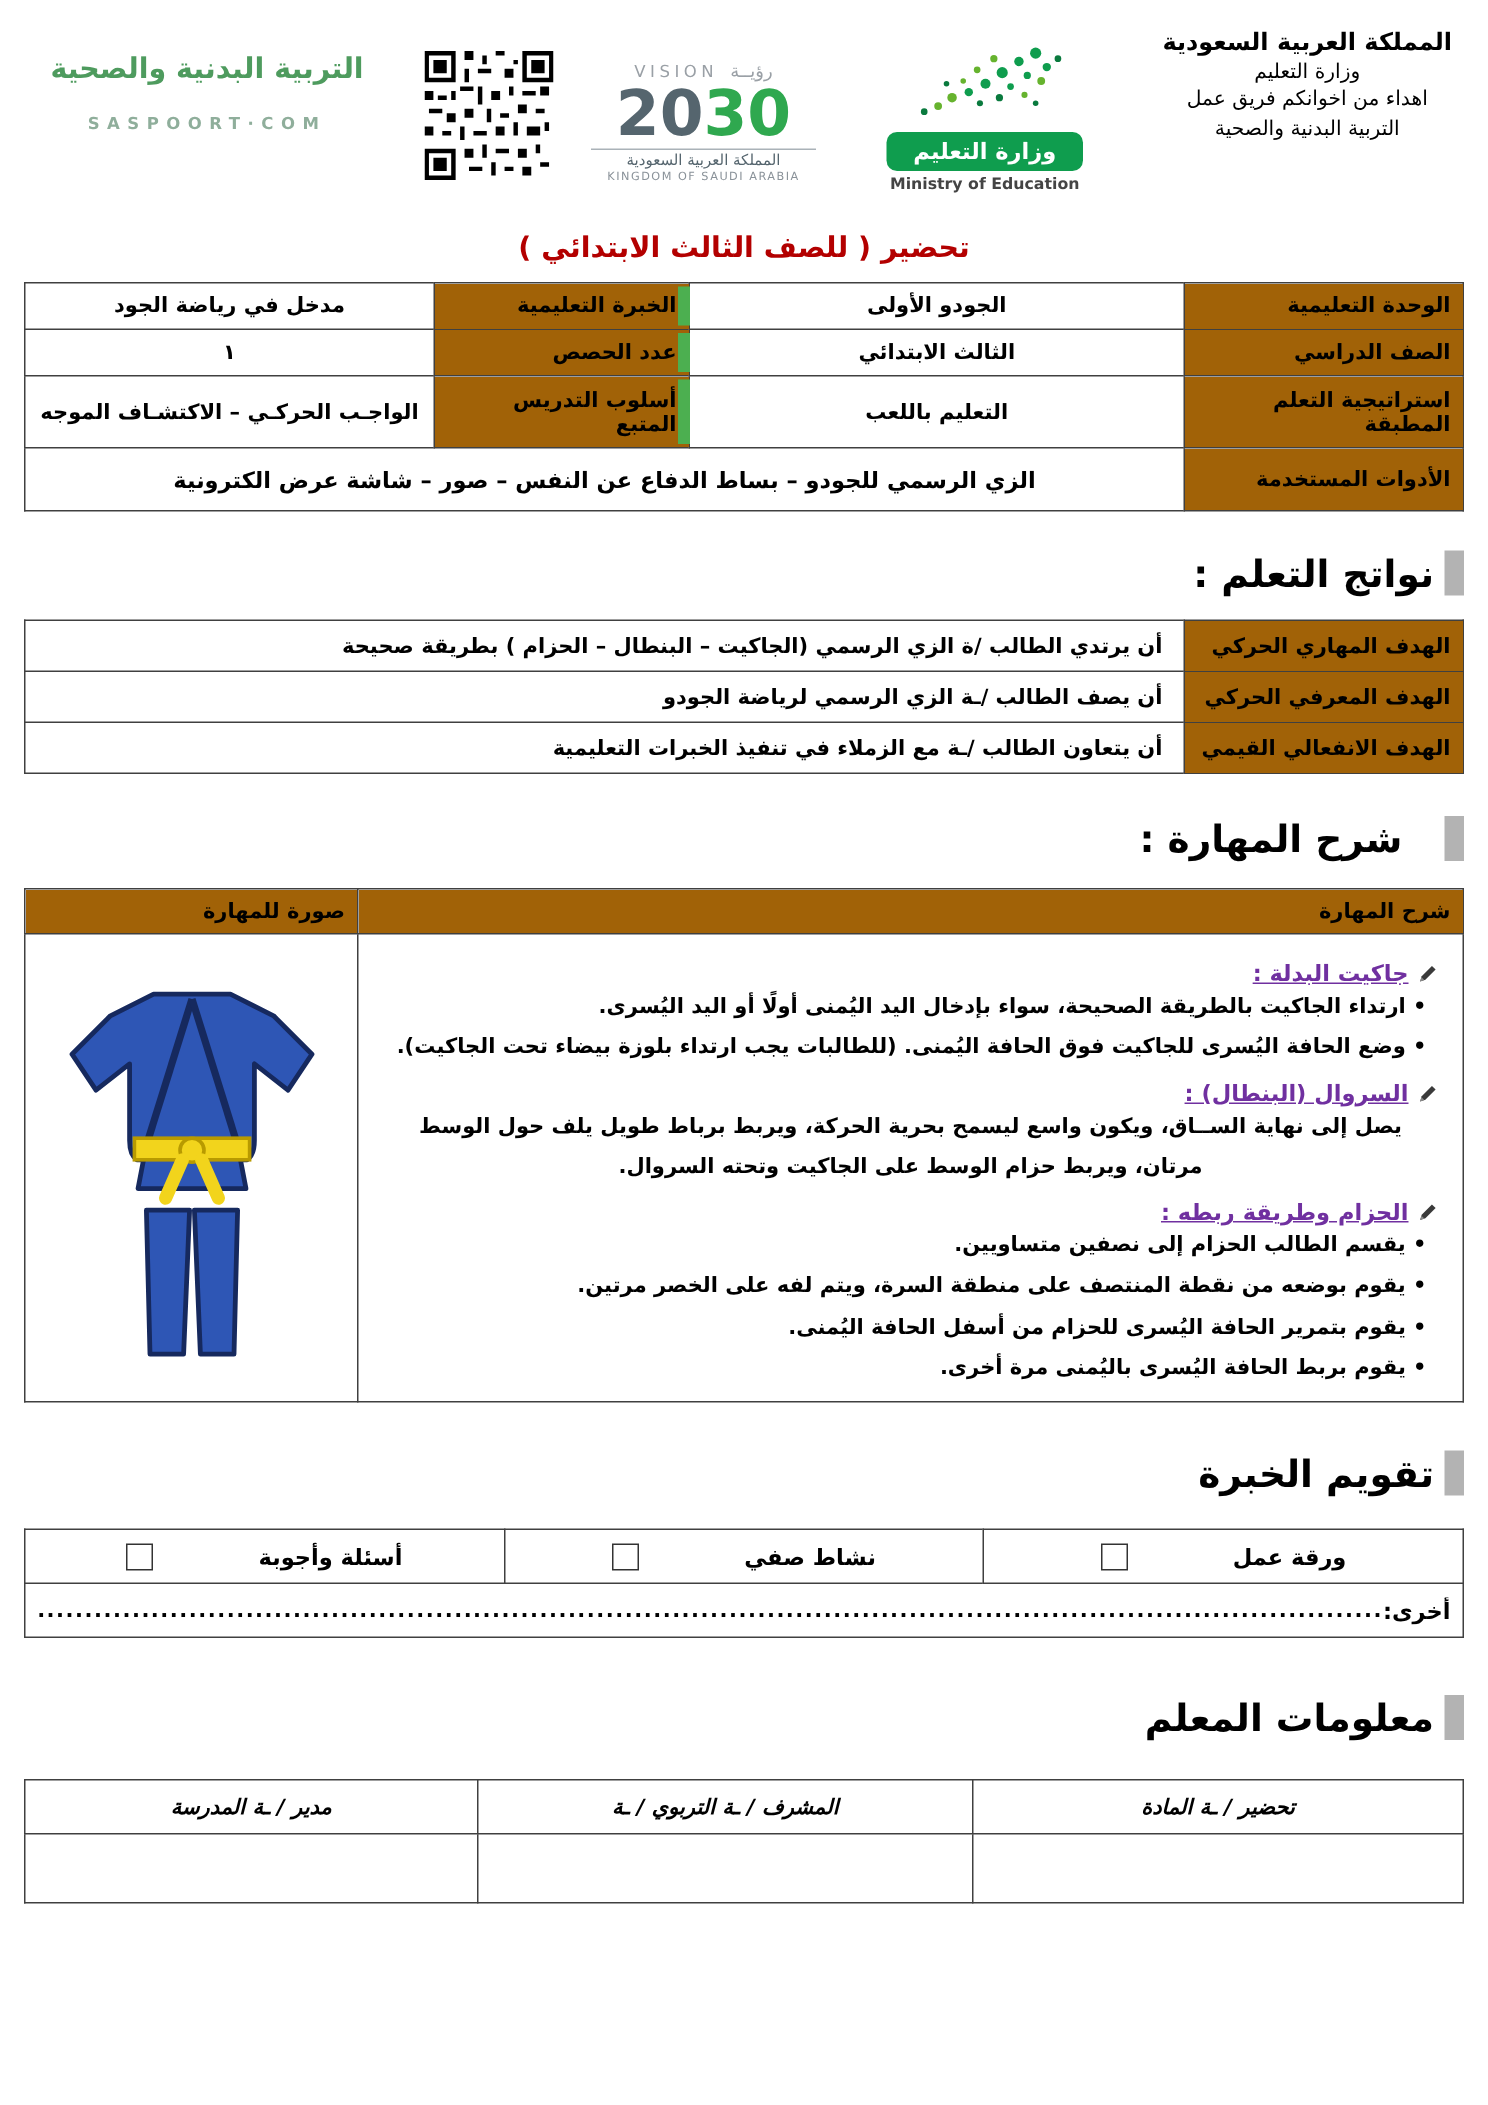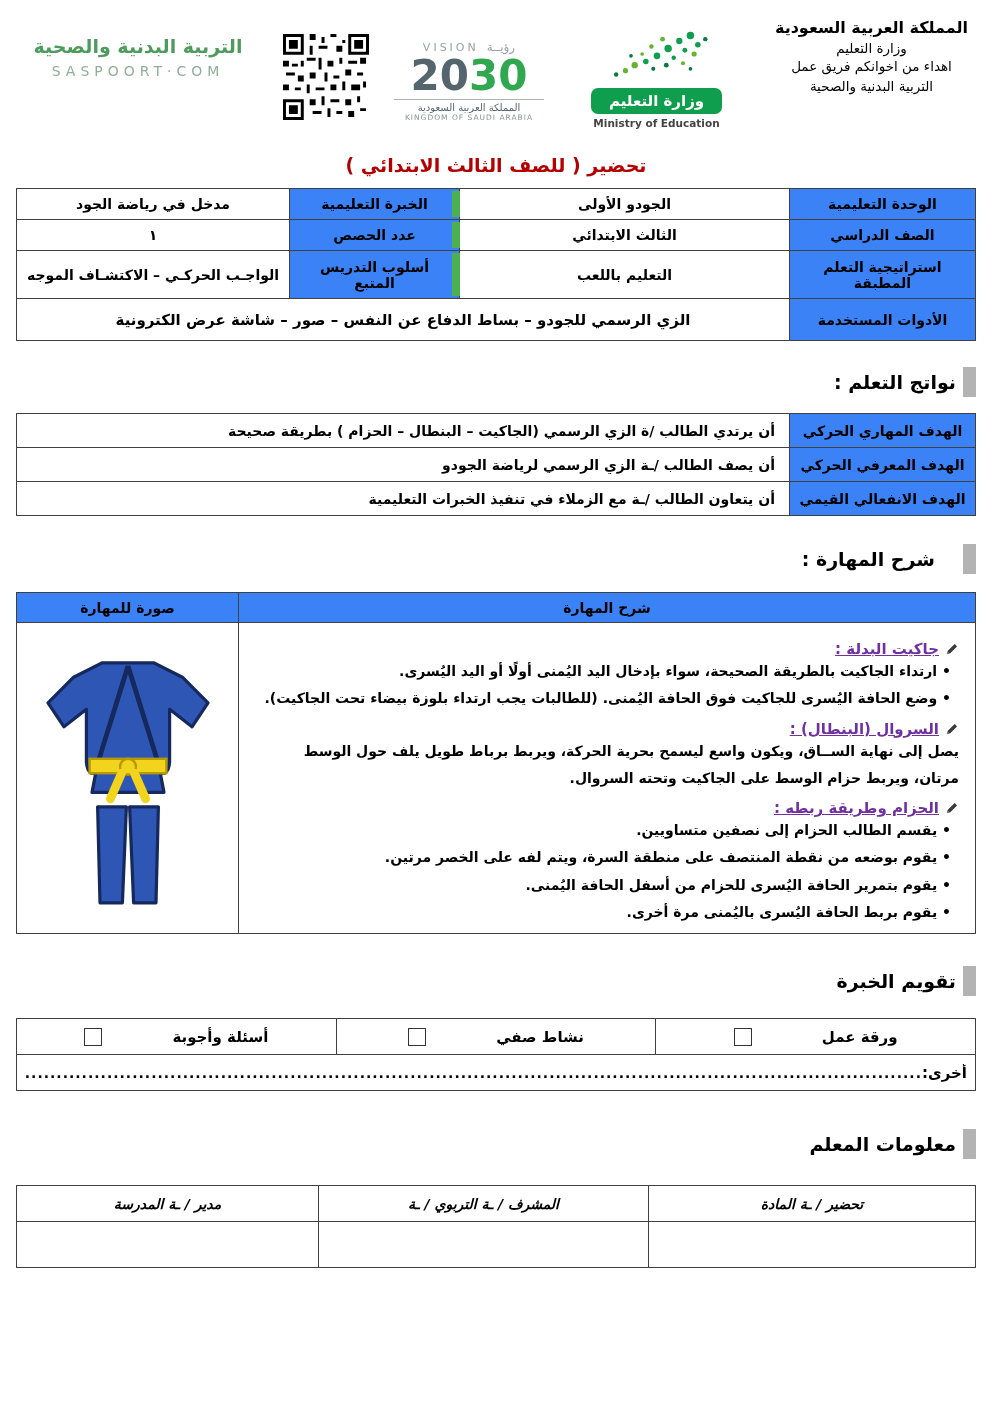--- a/index.html
+++ b/index.html
@@ -25,57 +25,57 @@
   .vtop .ven { letter-spacing:3px; font-size:11px; }
   .vyear { font-size:42px; font-weight:bold; line-height:1.05; direction:ltr; }
   .vyear .y20 { color:#55656e; }
   .vyear .y30 { color:#2fa84f; }
   .vsub-ar { font-size:10px; border-top:1px solid #aab2b8; padding-top:2px; margin-top:1px; color:#55656e; }
   .vsub-en { font-size:7.5px; letter-spacing:1px; color:#8a9299; }
   .qrwrap { padding-top:16px; }
   .team { width:240px; text-align:center; padding-top:12px; }
   .team-l1 { color:#4e9b5e; font-weight:bold; font-size:20px; }
   .team-l2 { color:#4e9b5e; font-weight:bold; font-size:19px; margin-top:5px; }
-  .team-site { color:#8fae9b; font-size:14px; letter-spacing:5px; margin-top:6px; font-weight:normal; direction:ltr; }
+  .team-site { color:#8fae9b; font-size:11px; letter-spacing:5px; margin-top:19px; font-weight:bold; direction:ltr; }
 
   .doc-title { text-align:center; color:#b30000; font-weight:bold; font-size:19px; margin:8px 0 12px; }
 
   
   table { width:100%; border-collapse:collapse; table-layout:fixed; }
   td { border:1px solid #404040; font-size:14px; padding:3px 8px; vertical-align:middle; word-wrap:break-word; }
-  .hd { background:#3b82f6; font-weight:bold; text-align:center; position:relative; }
+  .hd { background:#a16207; font-weight:bold; text-align:right; position:relative; }
   .accent::after { content:""; position:absolute; top:2px; bottom:2px; right:-1px; width:8px; background:#4caf50; }
   .b { font-weight:bold; }
   .ctr { text-align:center;font-style:italic; }
   .info-row { height:31px; }
   .info-row-tall { height:48px; }
   .info-row-tools { height:42px; }
   .info-val { font-weight:bold; text-align:center; }
 
   .section-head { display:flex; align-items:center; gap:7px; }
   .sh-outcomes { margin:26px 0 16px; }
   .sh-skill { margin:28px 0 18px;gap:28px; }
   .sh-eval { margin:32px 0 22px; }
   .sh-teacher { margin:38px 0 26px; }
   .section-bar { width:13px; height:30px; background:#b3b3b3; flex:0 0 auto; }
-  .section-title { font-weight:bold; font-size:19px;text-align:right; }
+  .section-title { font-weight:bold; font-size:25px;text-align:right; }
 
   .out-row { height:34px; }
   .out-val { font-weight:bold; text-align:right; padding-right:14px; }
 
   .skill-hd-row { height:30px; }
   .skill-img-cell { vertical-align:top; text-align:center; padding-top:14px; background:#fff; }
   .skill-text { vertical-align:top; padding:10px 16px 3px; }
   .pheading { display:flex; align-items:center; gap:6px; margin-top:7px; }
   .ph-text { color:#7030a0; font-weight:bold; font-size:15px; text-decoration:underline; }
   .pen { display:inline-flex; flex:0 0 auto; }
   .bullet { font-size:14px; line-height:1.95; padding-right:8px; }
   .w600 { font-weight:600; }
   .w700 { font-weight:bold; }
-  .para { font-size:14px; font-weight:bold; line-height:1.95; text-align:right; }
+  .para { font-size:14px; font-weight:bold; line-height:1.95; text-align:center; }
 
   .ev-row { height:36px; }
   .ev-cell-inner { display:flex; align-items:center; justify-content:center; gap:70px; }
   .ev-label { font-weight:bold; font-size:15px; }
   .checkbox { width:18px; height:18px; border:1.6px solid #333; background:#fff; display:inline-block; flex:0 0 auto; }
   .other-row { height:36px; }
   .other-inner { display:flex; align-items:center; overflow:hidden; }
   .other-label { font-weight:bold; font-size:15px; flex:0 0 auto; }
   .other-dots { font-weight:bold; font-size:14px; white-space:nowrap; overflow:hidden; flex:1 1 auto; letter-spacing:1px; }
 

